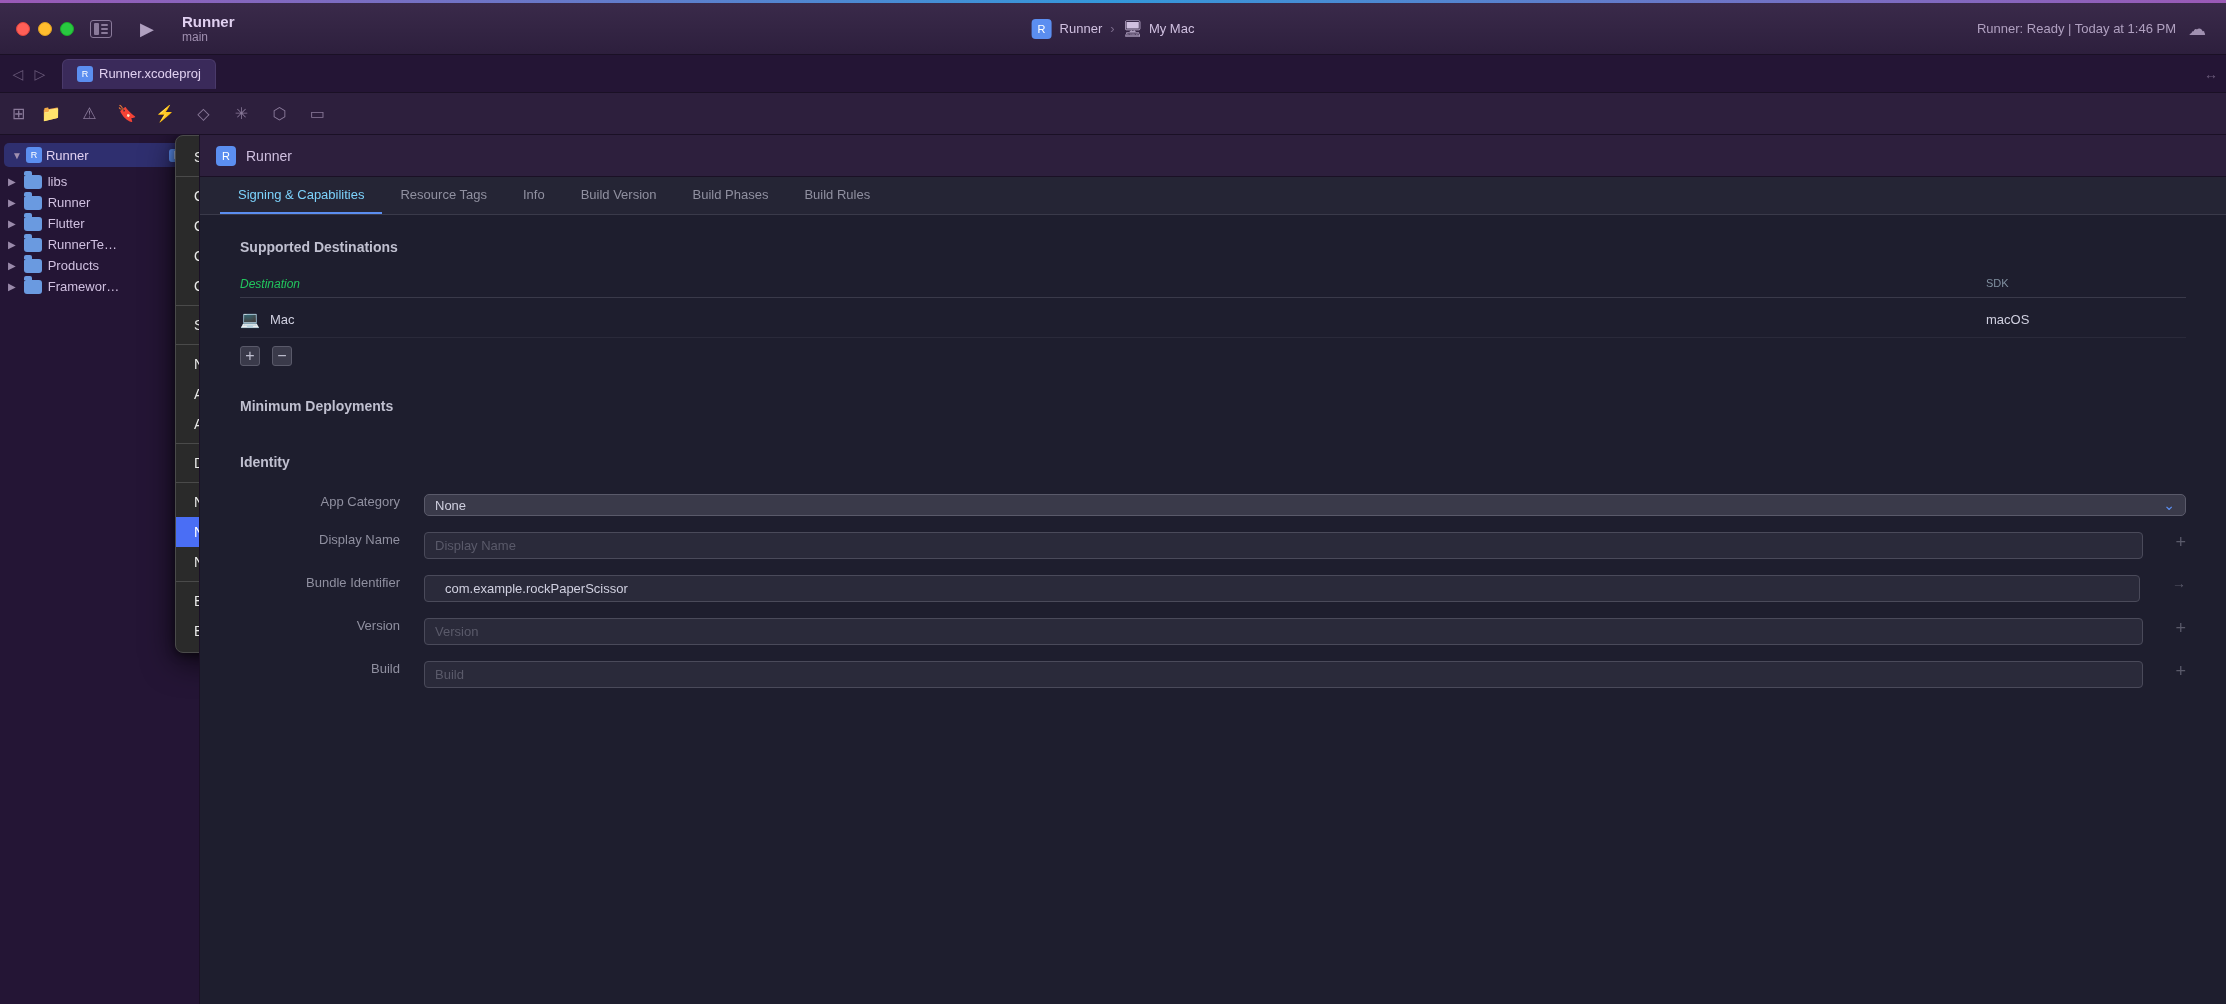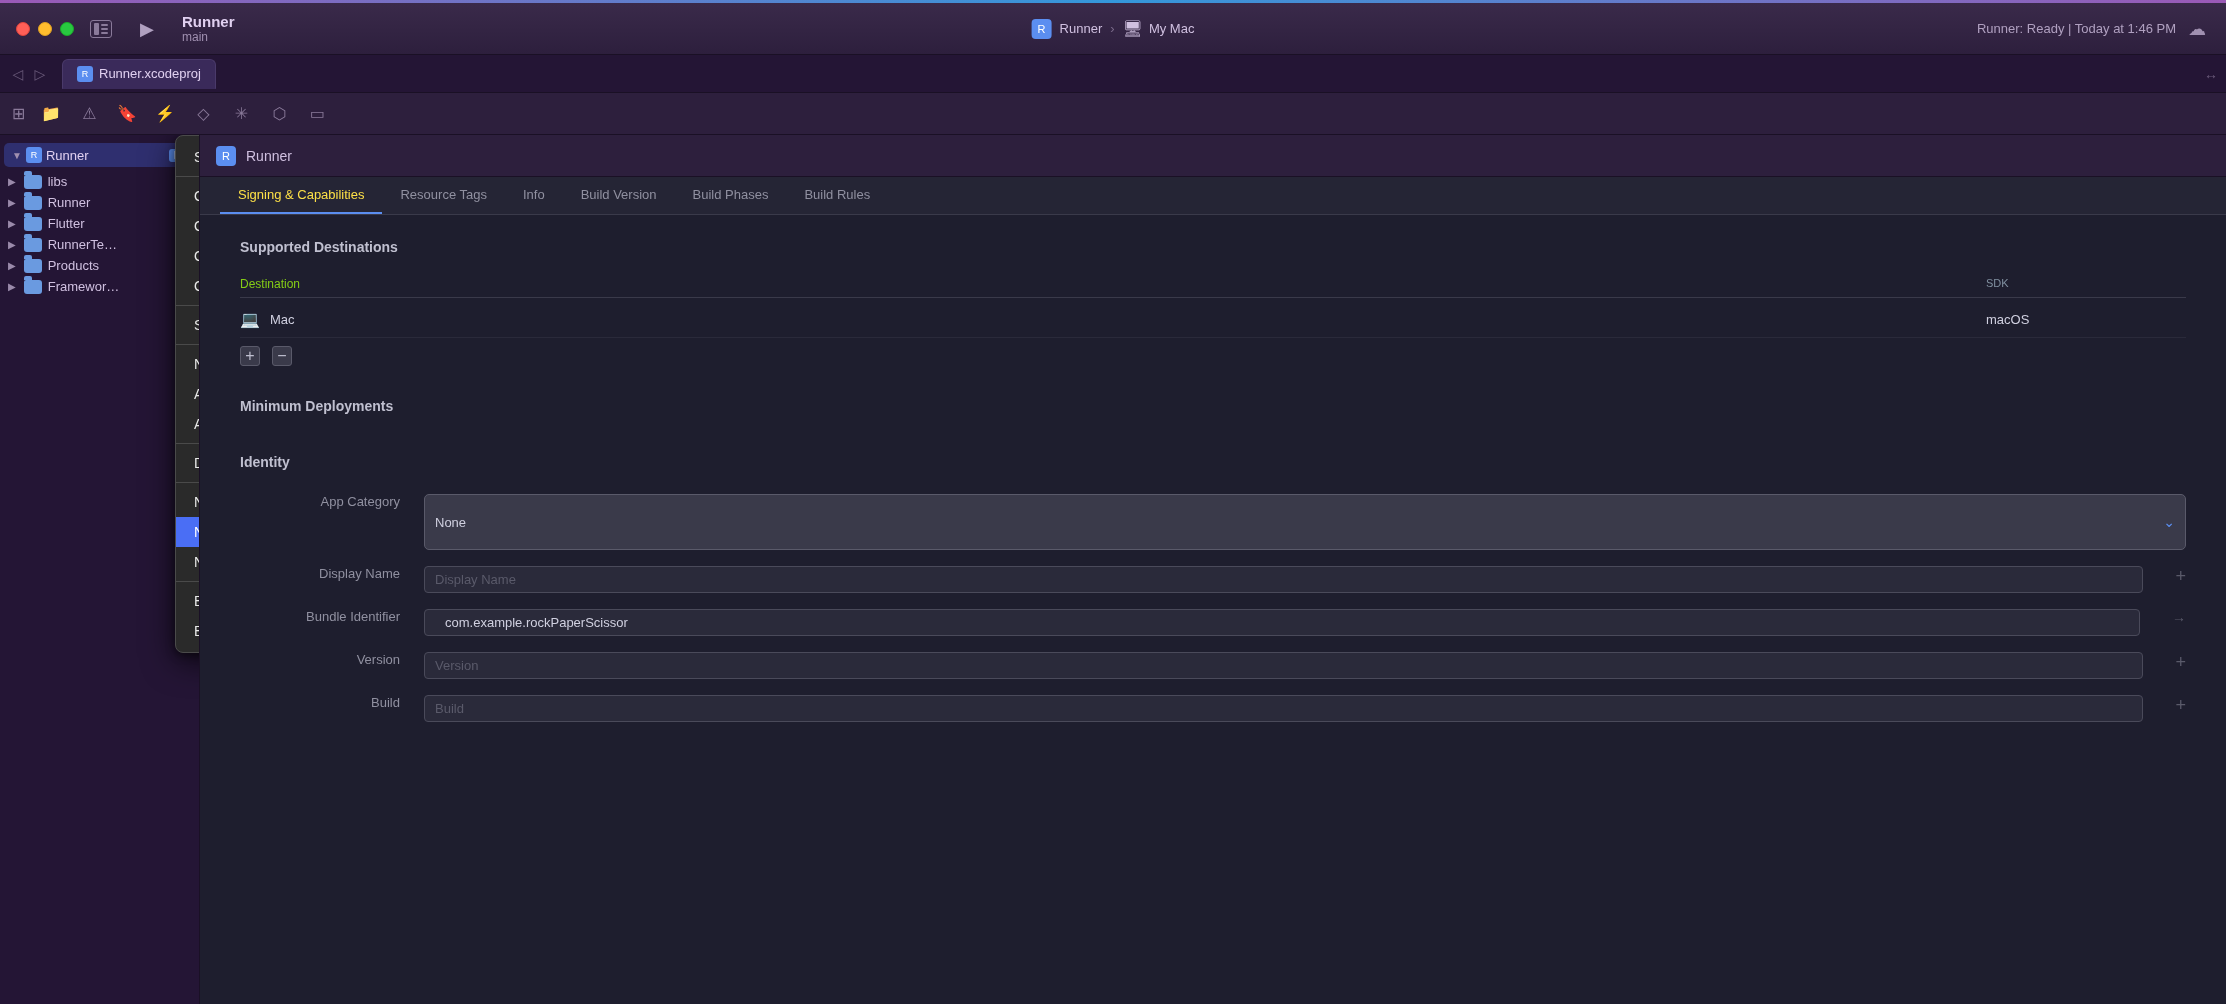--- a/index.html
+++ b/index.html
@@ -279,21 +279,21 @@
       padding: 0 20px;
     }
     .settings-tab {
       padding: 10px 18px;
       font-size: 13px;
       color: #9090a0;
       cursor: pointer;
       border-bottom: 2px solid transparent;
     }
     .settings-tab.active {
-      color: #fde047;
+      color: #7dd3fc;
       border-bottom: 2px solid #5b8ef0;
     }
 
     
     .settings-content {
       flex: 1;
       background: #1e1e2e;
       padding: 24px 40px;
       overflow-y: auto;
     }
@@ -306,22 +306,23 @@
     }
 
     .table-header {
       display: flex;
       padding: 6px 0;
       border-bottom: 1px solid #3a3a4a;
       margin-bottom: 4px;
     }
     .table-header .col-dest {
       flex: 1;
-      color: #84cc16;
+      color: #22c55e;
       font-size: 12px;
+      font-style: italic;
     }
     .table-header .col-sdk {
       width: 200px;
       color: #8090a0;
       font-size: 11px;
     }
 
     .table-row {
       display: flex;
       align-items: center;
@@ -392,21 +393,21 @@
       padding: 5px 10px;
       color: #d0d0e0;
       font-size: 13px;
     }
 
     .select-control {
       flex: 1;
       background: #3a3a4a;
       border: 1px solid #5a5a6a;
       border-radius: 5px;
-      padding: 19px 10px;
+      padding: 2px 10px;
       color: #d0d0e0;
       font-size: 13px;
       display: flex;
       align-items: center;
       justify-content: space-between;
     }
     .select-arrow {
       color: #5b8ef0;
       font-size: 14px;
     }

